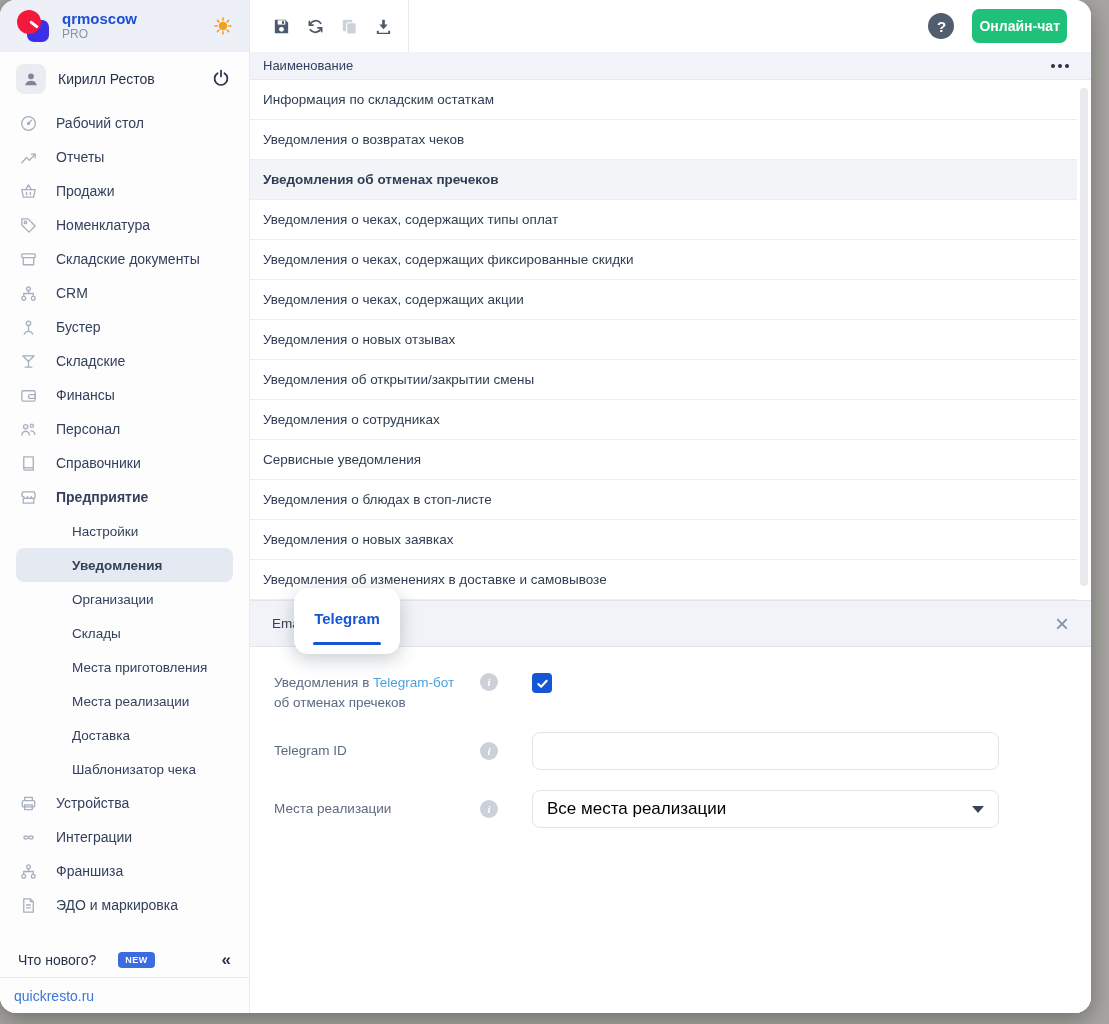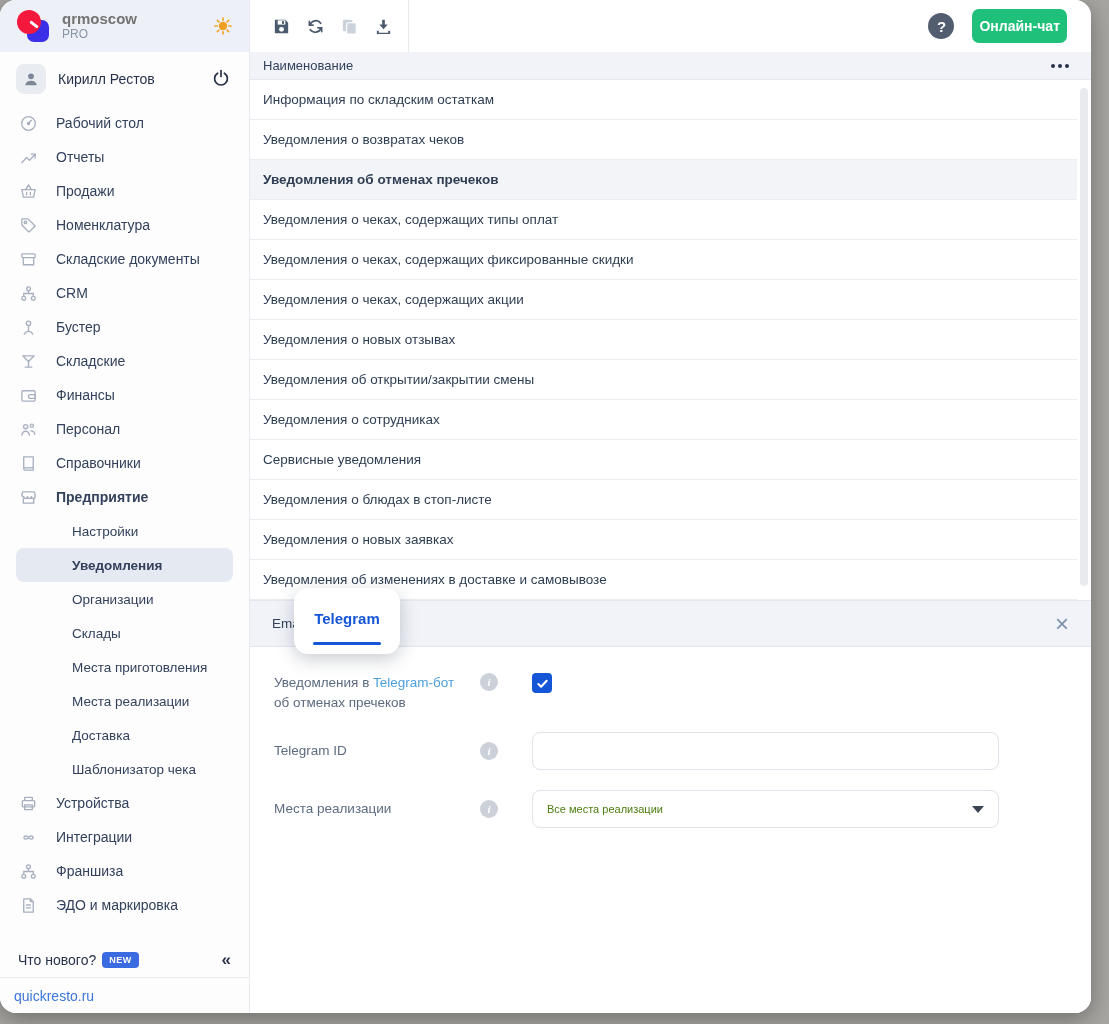--- a/index.html
+++ b/index.html
@@ -23,21 +23,21 @@
   }
   .sb-header {
     height: 52px; background: #edf0f6; display: flex; align-items: center;
     padding: 0 16px; gap: 12px; flex: none;
   }
   .logo { position: relative; width: 34px; height: 34px; flex: none; }
   .logo .sq { position: absolute; right: 1px; bottom: 1px; width: 22px; height: 22px; background: #3b30e8; border-radius: 7px; }
   .logo .ci { position: absolute; left: 1px; top: 1px; width: 24px; height: 24px; background: #f5183d; border-radius: 50%; }
   .logo .slash { position: absolute; left: 13px; top: 14px; width: 10px; height: 3px; background: #fff; border-radius: 2px; transform: rotate(38deg); }
   .sb-title-wrap { flex: 1; line-height: 1.15; }
-  .sb-title { font-size: 15px; font-weight: bold; color: #737373; }
+  .sb-title { font-size: 15px; font-weight: bold; color: #1d4ed8; }
   .sb-sub { font-size: 12px; color: #8a94a6; }
   .sun-icon { width: 20px; height: 20px; flex: none; }
   .user-row {
     height: 46px; display: flex; align-items: center; padding: 0 16px; gap: 12px;
     flex: none; margin-top: 4px;
   }
   .avatar { width: 30px; height: 30px; border-radius: 8px; background: #e9ecf1; display: flex; align-items: center; justify-content: center; flex: none; }
   .user-name { flex: 1; font-size: 14px; color: #27324a; }
   .power-btn { width: 22px; height: 22px; flex: none; cursor: pointer; }
   .sb-menu { flex: 1; overflow: hidden; padding-top: 4px; }
@@ -47,21 +47,21 @@
   }
   .mi .ic { width: 20px; height: 20px; flex: none; color: #a8b0bf; display: flex; align-items: center; justify-content: center; }
   .mi.bold { font-weight: bold; }
   .smi {
     height: 34px; display: flex; align-items: center; margin: 0 16px; padding: 0 0 0 56px;
     font-size: 13.5px; color: #33415c; border-radius: 8px; cursor: pointer;
   }
   .smi.active { background: #e5e9f2; font-weight: bold; }
   .sb-footer { flex: none; }
   .whats-new {
-    height: 34px; display: flex; align-items: center; padding: 0 18px; gap: 6px;
+    height: 34px; display: flex; align-items: center; padding: 0 18px; gap: 22px;
     font-size: 14px; color: #27324a;
   }
   .new-badge {
     background: #3b6be0; color: #fff; font-size: 9px; font-weight: bold;
     padding: 3px 7px; border-radius: 4px; letter-spacing: .5px;
   }
   .collapse-btn { margin-left: auto; font-size: 17px; font-weight: bold; color: #27324a; cursor: pointer; }
   .site-row { border-top: 1px solid #e8eaf0; height: 36px; display: flex; align-items: center; padding: 0 14px; }
   .site-link { color: #3b76d9; font-size: 14px; text-decoration: none; cursor: pointer; }
   
@@ -128,21 +128,21 @@
   }
   .text-input {
     width: 467px; height: 38px; border: 1px solid #dfe3ea; border-radius: 8px;
     font-size: 13.5px; color: #33415c; padding: 0 12px; outline: none;
     font-family: "Liberation Sans", sans-serif;
   }
   .select-box {
     width: 467px; height: 38px; border: 1px solid #dfe3ea; border-radius: 8px;
     display: flex; align-items: center; padding: 0 14px; cursor: pointer;
   }
-  .select-box .ph { color: #4d7c0f; font-size: 11px; flex: 1; }
+  .select-box .ph { color: #000000; font-size: 17px; flex: 1; }
   .caret { width: 0; height: 0; border-left: 6px solid transparent; border-right: 6px solid transparent; border-top: 7px solid #3b4454; }
   input::placeholder { color: #a7b0bf; }
   svg { display: block; }
 </style>
 </head>
 <body>
 
 <div class="window">
 
   <div class="sidebar">

